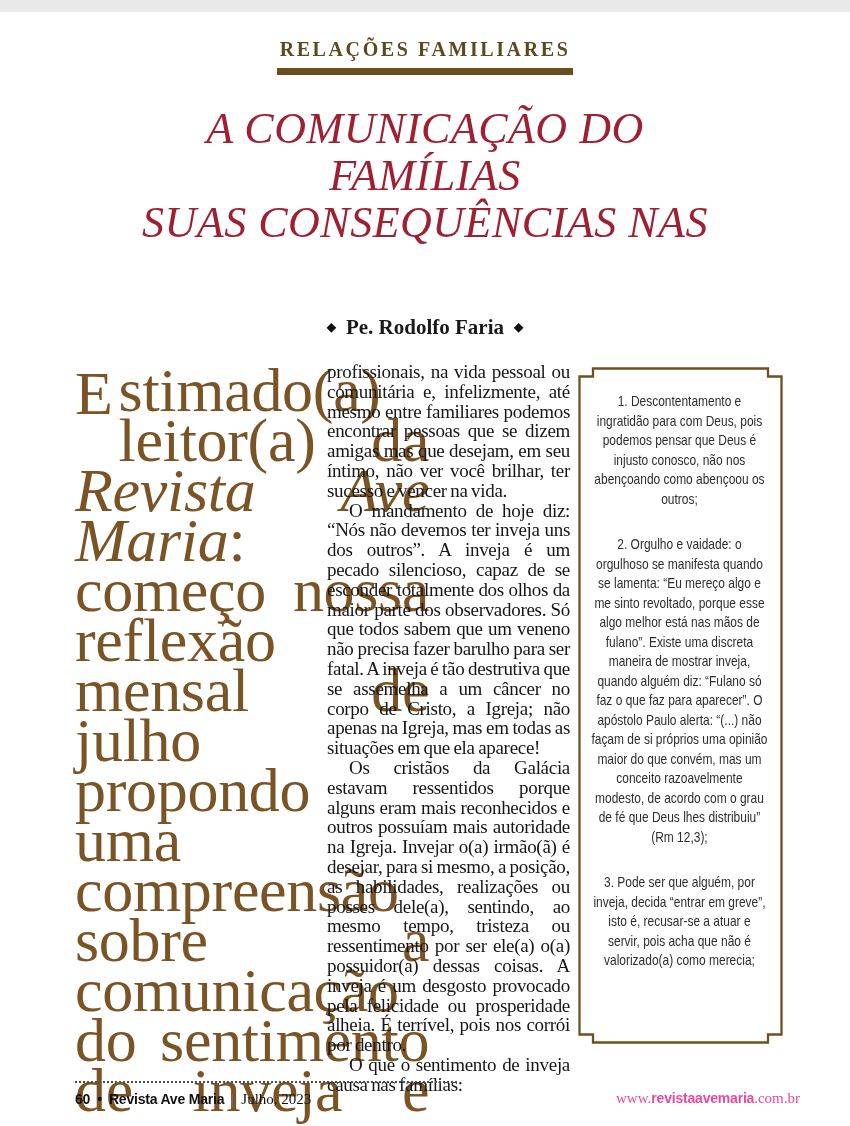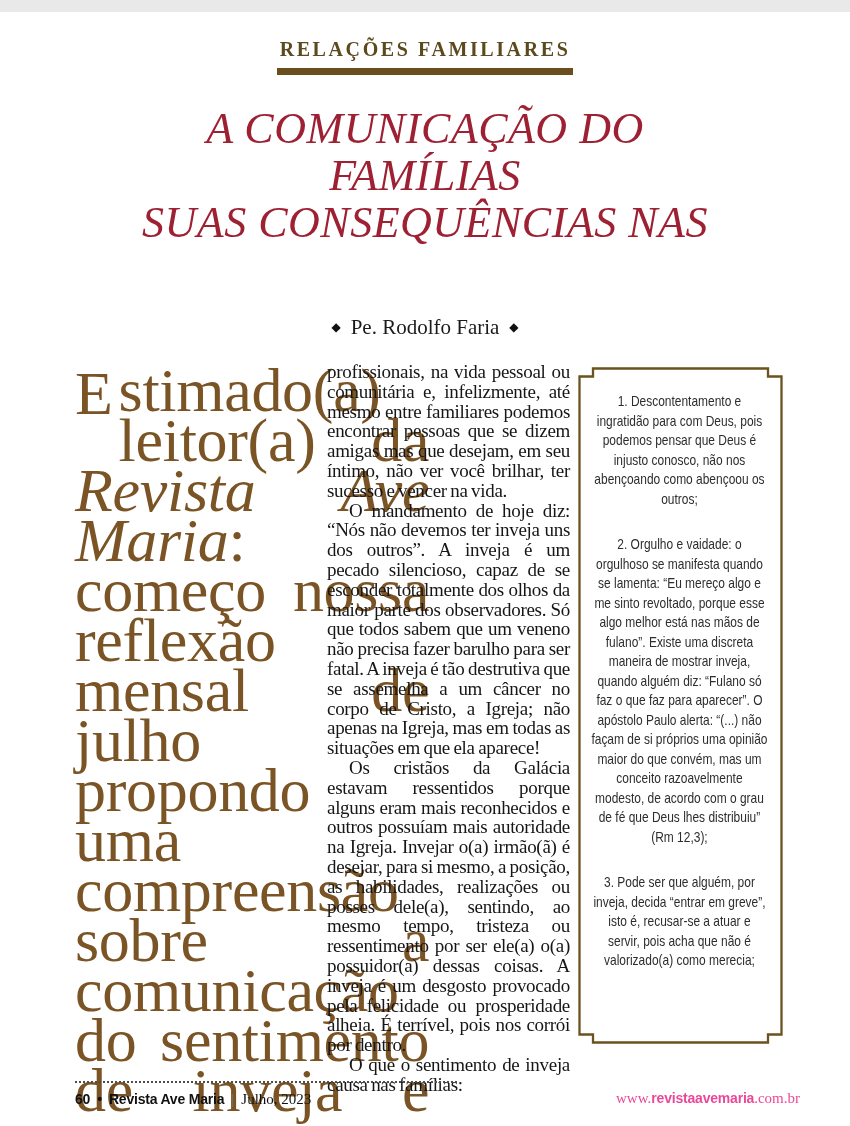--- a/index.html
+++ b/index.html
@@ -16,21 +16,21 @@
     position:absolute;top:56px;left:50%;transform:translateX(-50%);
     width:296px;height:7px;background:var(--c-rule,#6b4e1d);
   }
   
   .title{
     position:absolute;top:93px;left:40px;right:40px;text-align:center;
     color:var(--c-title,#9e2033);font-size:44px;line-height:47px;letter-spacing:.5px;font-style:italic;
   }
   .title div{white-space:nowrap;}
   
-  .byline{position:absolute;top:303px;left:0;right:0;text-align:center;font-size:21px;color:#1a1a1a;}
+  .byline{position:absolute;top:303px;left:0;right:0;text-align:center;font-size:21px;color:#1a1a1a;font-weight:bold;}
   .byline .diamond{font-size:12px;vertical-align:3px;margin:0 10px;color:#111;}
   
   .columns{position:absolute;left:75px;top:350px;width:495px;display:flex;gap:9px;}
   .col{width:243px;}
   .body-para{
     margin:0;font-size:19px;line-height:19.8px;letter-spacing:-.3px;word-spacing:-1px;
     text-align:justify;color:#161616;
   }
   .body-para.indent{text-indent:22px;}
   .dropcap{

